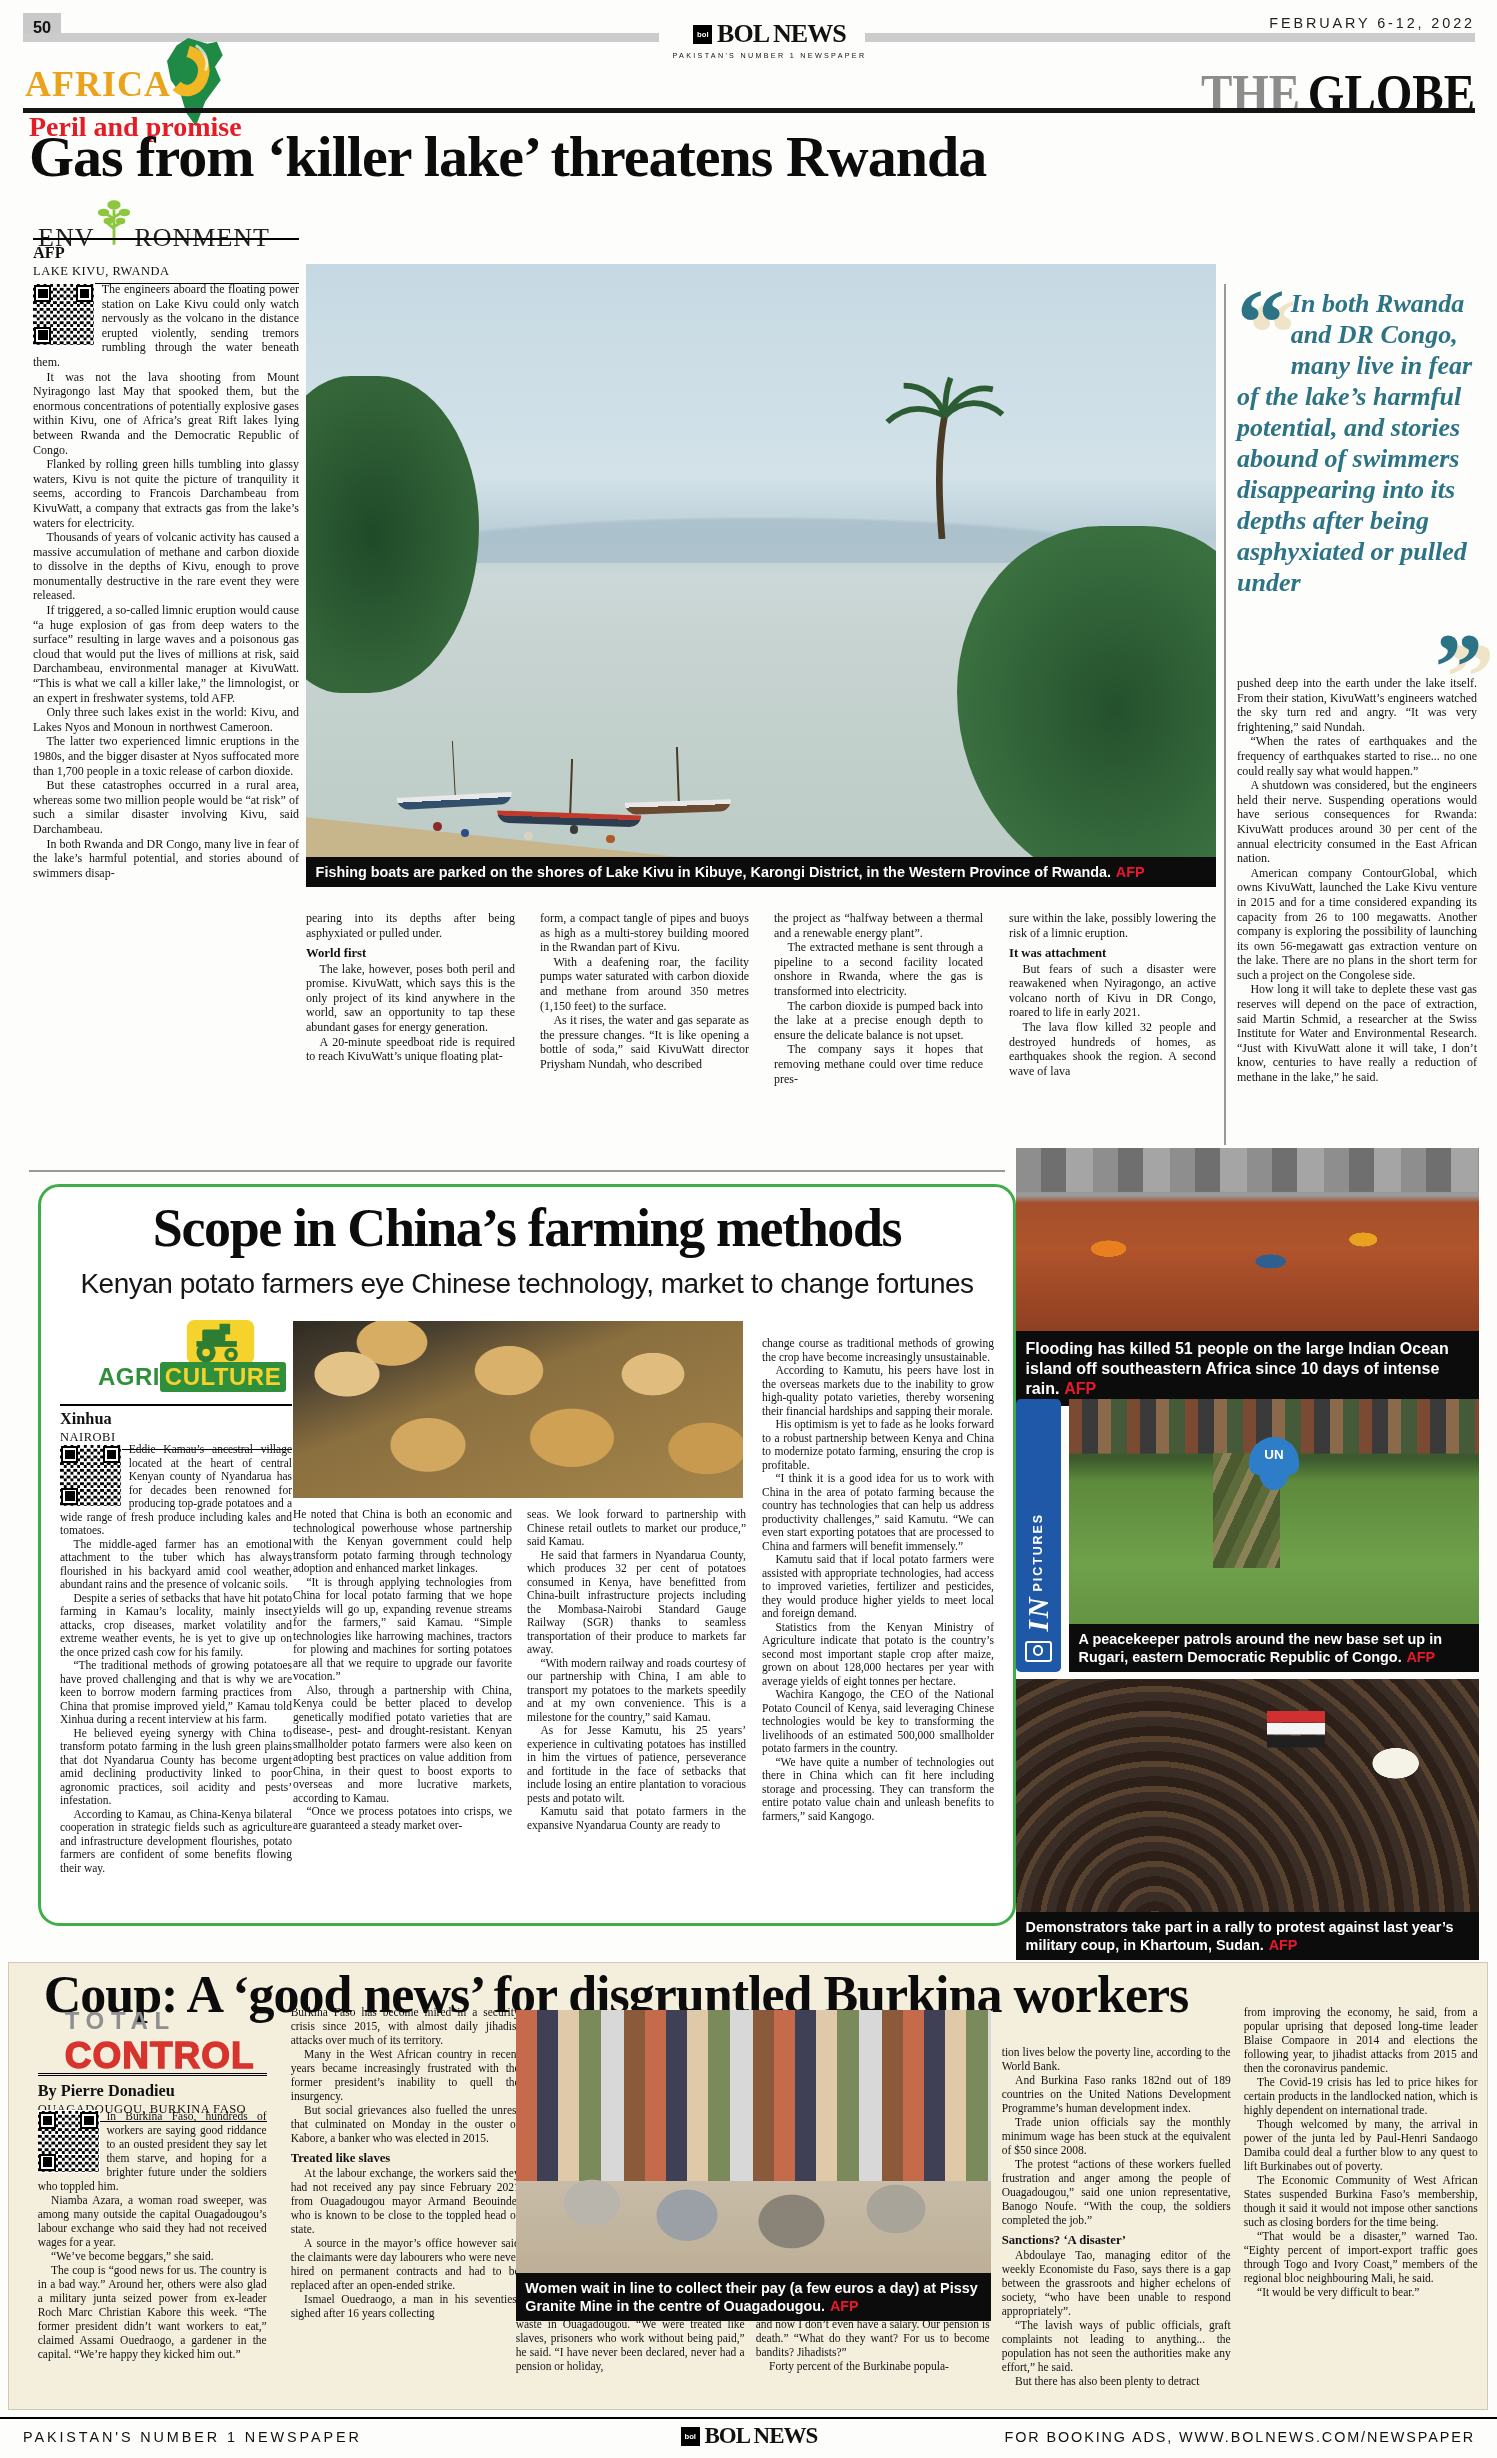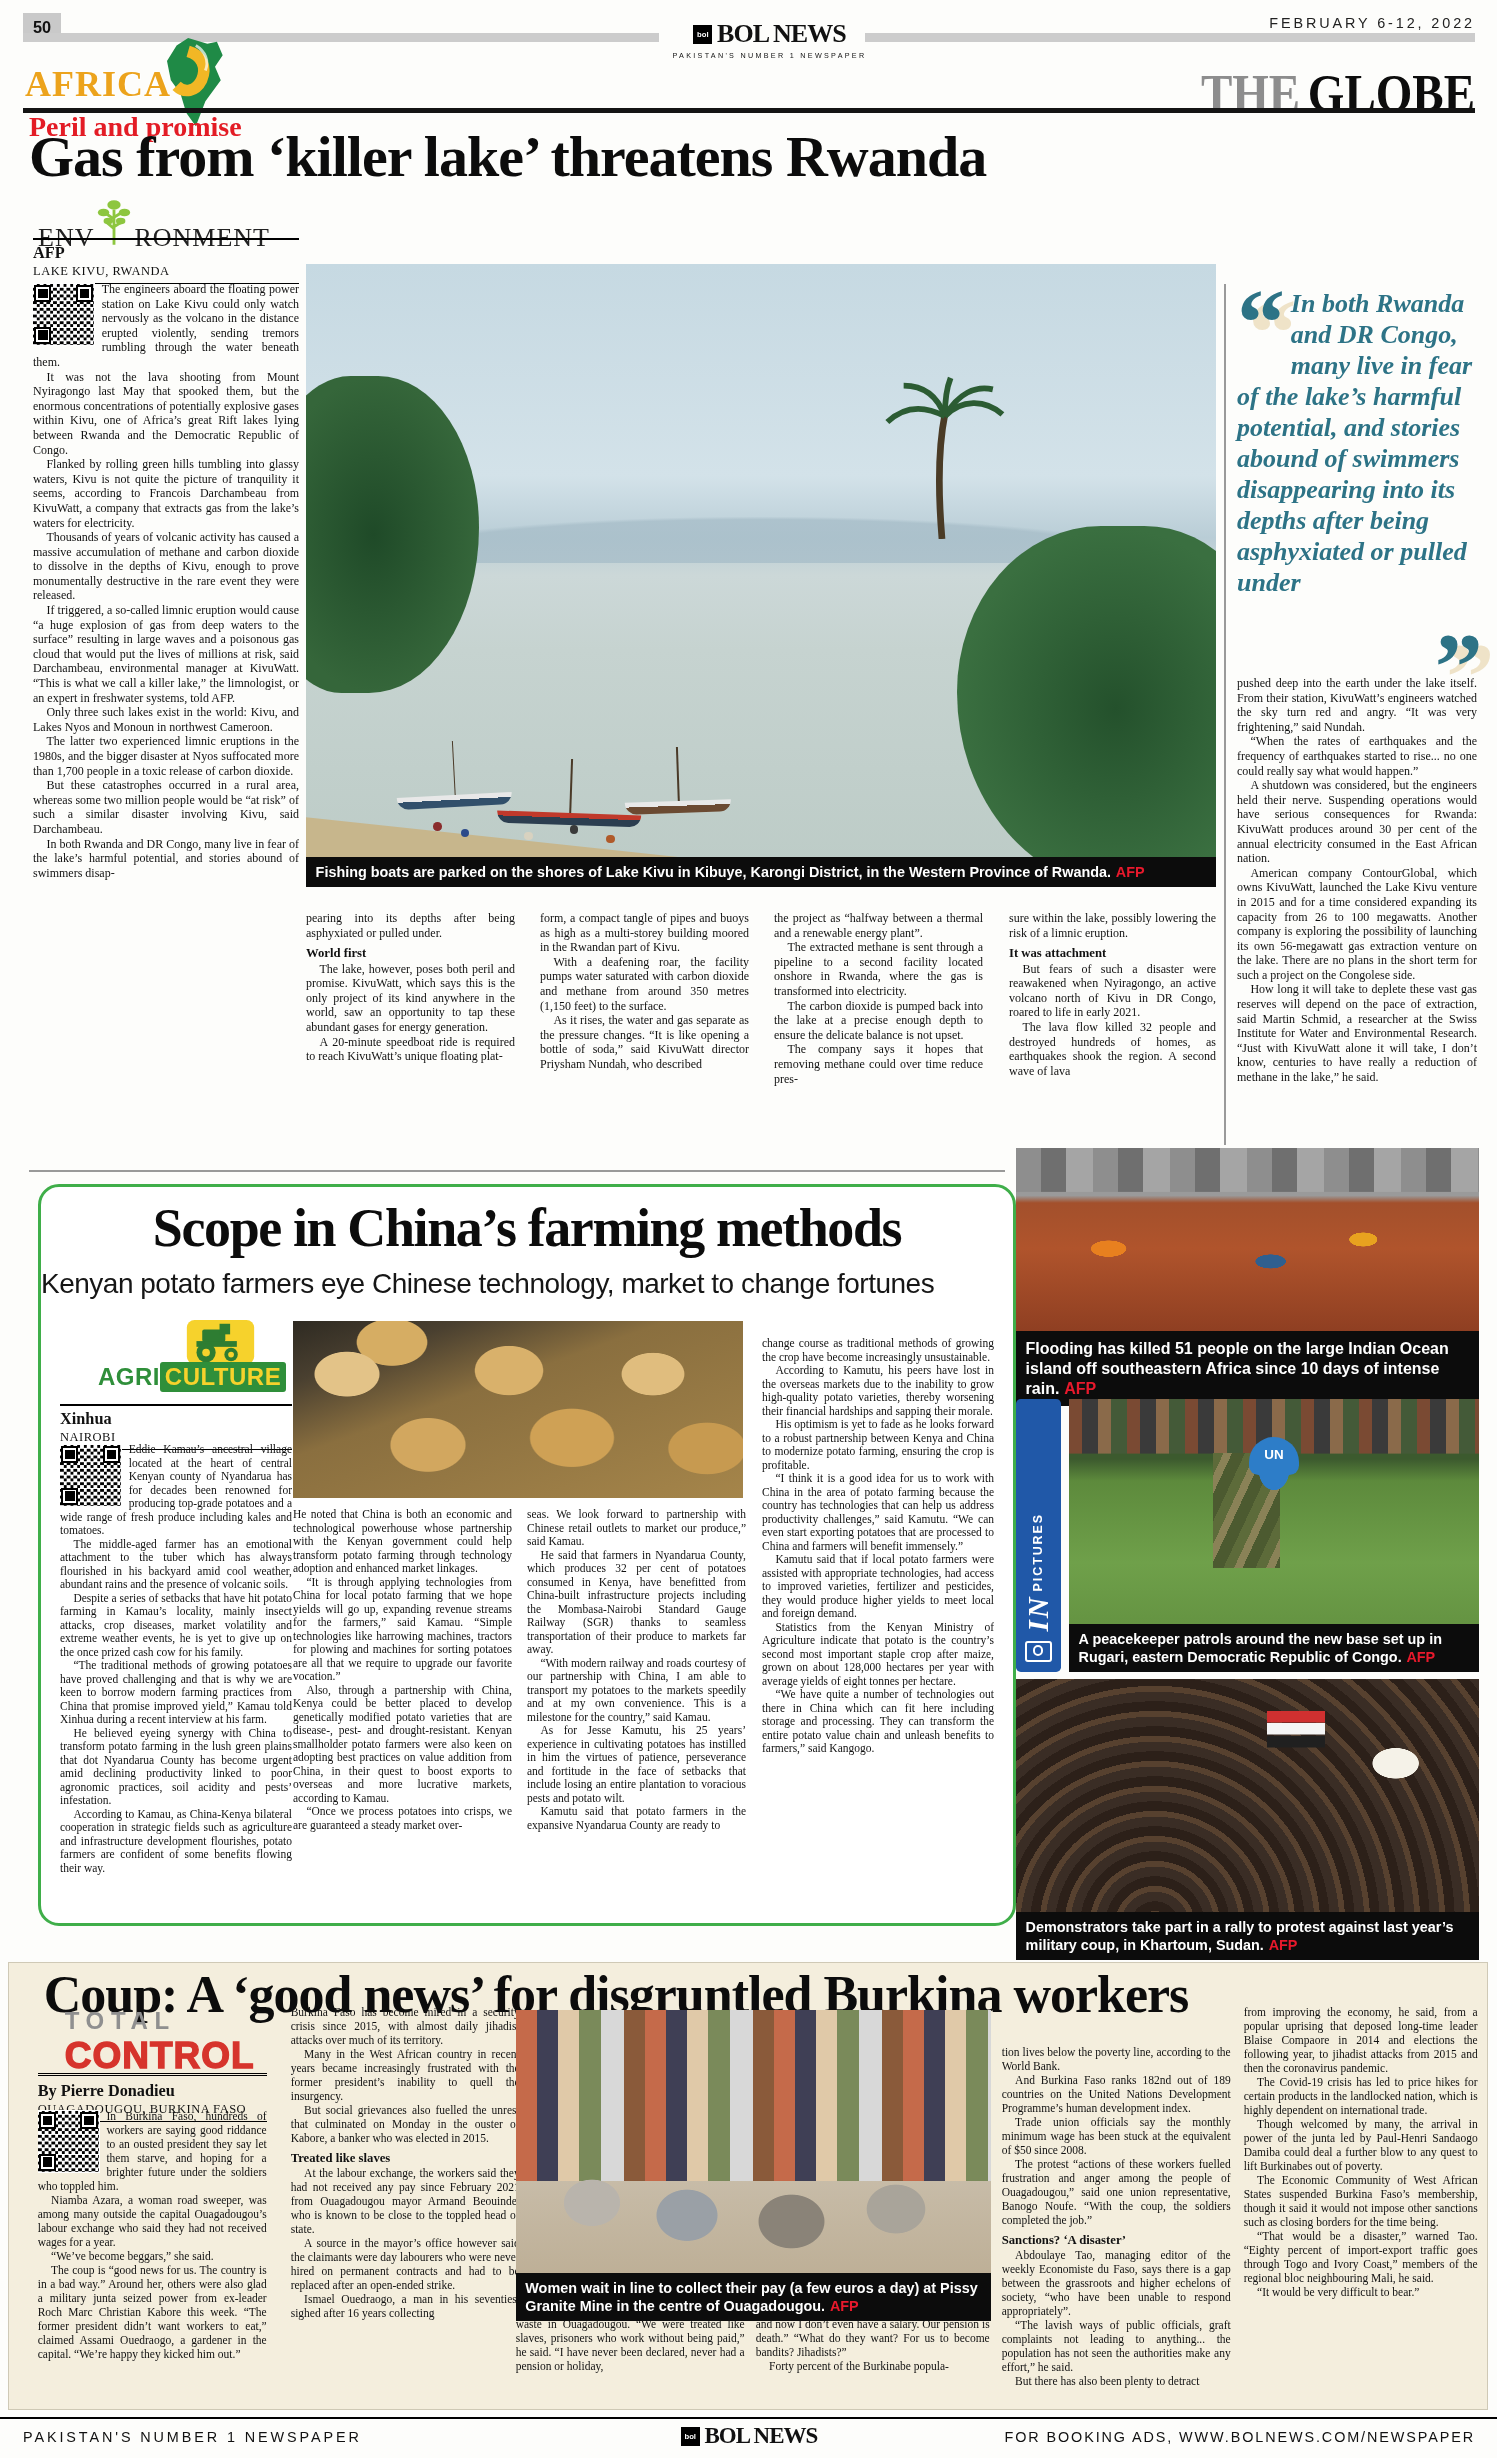--- a/index.html
+++ b/index.html
@@ -52,21 +52,21 @@
   .pullquote{left:1237px;top:288px;width:242px;height:384px;font:bold italic 26px/31px "Liberation Serif",serif;color:#2d7386;}
   .pq-mark{float:left;font-size:96px;line-height:61px;font-style:normal;margin:3.8px 5.8px 0 0;text-shadow:11.5px 9.6px 0 #efe3c8;}
   .pq-end{position:absolute;right:-3.8px;bottom:-25px;font-size:96px;line-height:61px;font-style:normal;text-shadow:11.5px 9.6px 0 #efe3c8;}
   .lead-colR{left:1237px;top:676px;width:240px;height:467px;}
   .lead-b{top:911px;width:209px;height:248px;}
   .b1{left:306px;} .b2{left:540px;} .b3{left:774px;} .b4{left:1009px;width:207px;}
   .sep-rule{left:29px;top:1170px;width:976px;height:1.9px;background:#999;}
   
   .china-box{left:38px;top:1184px;width:972px;height:736px;border:3.8px solid #3fae49;border-radius:21px;background:#fff;}
   .china-head{left:0;top:9.6px;width:100%;text-align:center;font:bold 54px "Liberation Serif",serif;letter-spacing:-1.4px;color:#0c0c0c;}
-  .china-deck{left:0;top:81px;width:100%;text-align:left;font:28px "Liberation Sans",sans-serif;letter-spacing:-0.5px;color:#161616;}
+  .china-deck{left:0;top:81px;width:100%;text-align:center;font:28px "Liberation Sans",sans-serif;letter-spacing:-0.5px;color:#161616;}
   .agri{left:37px;top:131px;width:173px;height:79px;margin-left:20px;}
   .agri-tractor{position:absolute;left:85px;top:0;}
   .agri-word{position:absolute;left:0;bottom:5.8px;font:bold 24px "Liberation Sans",sans-serif;letter-spacing:0.5px;}
   .agri-a{color:#2f8f3a;}
   .agri-b{color:#f6d22c;background:#2f8f3a;padding:1px 4.8px 1.9px;border-radius:2.9px;}
   .bb-china{left:19px;top:217px;width:232px;}
   .c-col1{left:19px;top:256px;width:232px;height:459px;}
   .c-photo{left:252px;top:134px;width:450px;height:177px;background:
      radial-gradient(58px 40px at 12% 30%,#e3c388 0 55%,transparent 57%),
      radial-gradient(67px 48px at 30% 70%,#d2a75f 0 55%,transparent 57%),
@@ -351,20 +351,21 @@
         <p>As for Jesse Kamutu, his 25 years’ experience in cultivating potatoes has instilled in him the virtues of patience, perseverance and fortitude in the face of setbacks that include losing an entire plantation to voracious pests and potato wilt.</p>
         <p>Kamutu said that potato farmers in the expansive Nyandarua County are ready to</p>
       </div>
     <div class="abs c-col4 flow china-flow">
         <p>change course as traditional methods of growing the crop have become increasingly unsustainable.</p>
         <p>According to Kamutu, his peers have lost in the overseas markets due to the inability to grow high-quality potato varieties, thereby worsening their financial hardships and sapping their morale.</p>
         <p>His optimism is yet to fade as he looks forward to a robust partnership between Kenya and China to modernize potato farming, ensuring the crop is profitable.</p>
         <p>“I think it is a good idea for us to work with China in the area of potato farming because the country has technologies that can help us address productivity challenges,” said Kamutu. “We can even start exporting potatoes that are processed to China and farmers will benefit immensely.”</p>
         <p>Kamutu said that if local potato farmers were assisted with appropriate technologies, had access to improved varieties, fertilizer and pesticides, they would produce higher yields to meet local and foreign demand.</p>
         <p>Statistics from the Kenyan Ministry of Agriculture indicate that potato is the country’s second most important staple crop after maize, grown on about 128,000 hectares per year with average yields of eight tonnes per hectare.</p>
+        <p>Wachira Kangogo, the CEO of the National Potato Council of Kenya, said leveraging Chinese technologies would be key to transforming the livelihoods of an estimated 500,000 smallholder potato farmers in the country.</p>
         <p>“We have quite a number of technologies out there in China which can fit here including storage and processing. They can transform the entire potato value chain and unleash benefits to farmers,” said Kangogo.</p>
       </div>
   </div>
 
   <div class="abs sb-flood">
     <div class="ph"></div>
     <div class="sb-cap"><span>Flooding has killed 51 people on the large Indian Ocean island off southeastern Africa since 10 days of intense rain.</span><span class="credit">AFP</span></div>
   </div>
 
   <div class="abs sb-tab">

